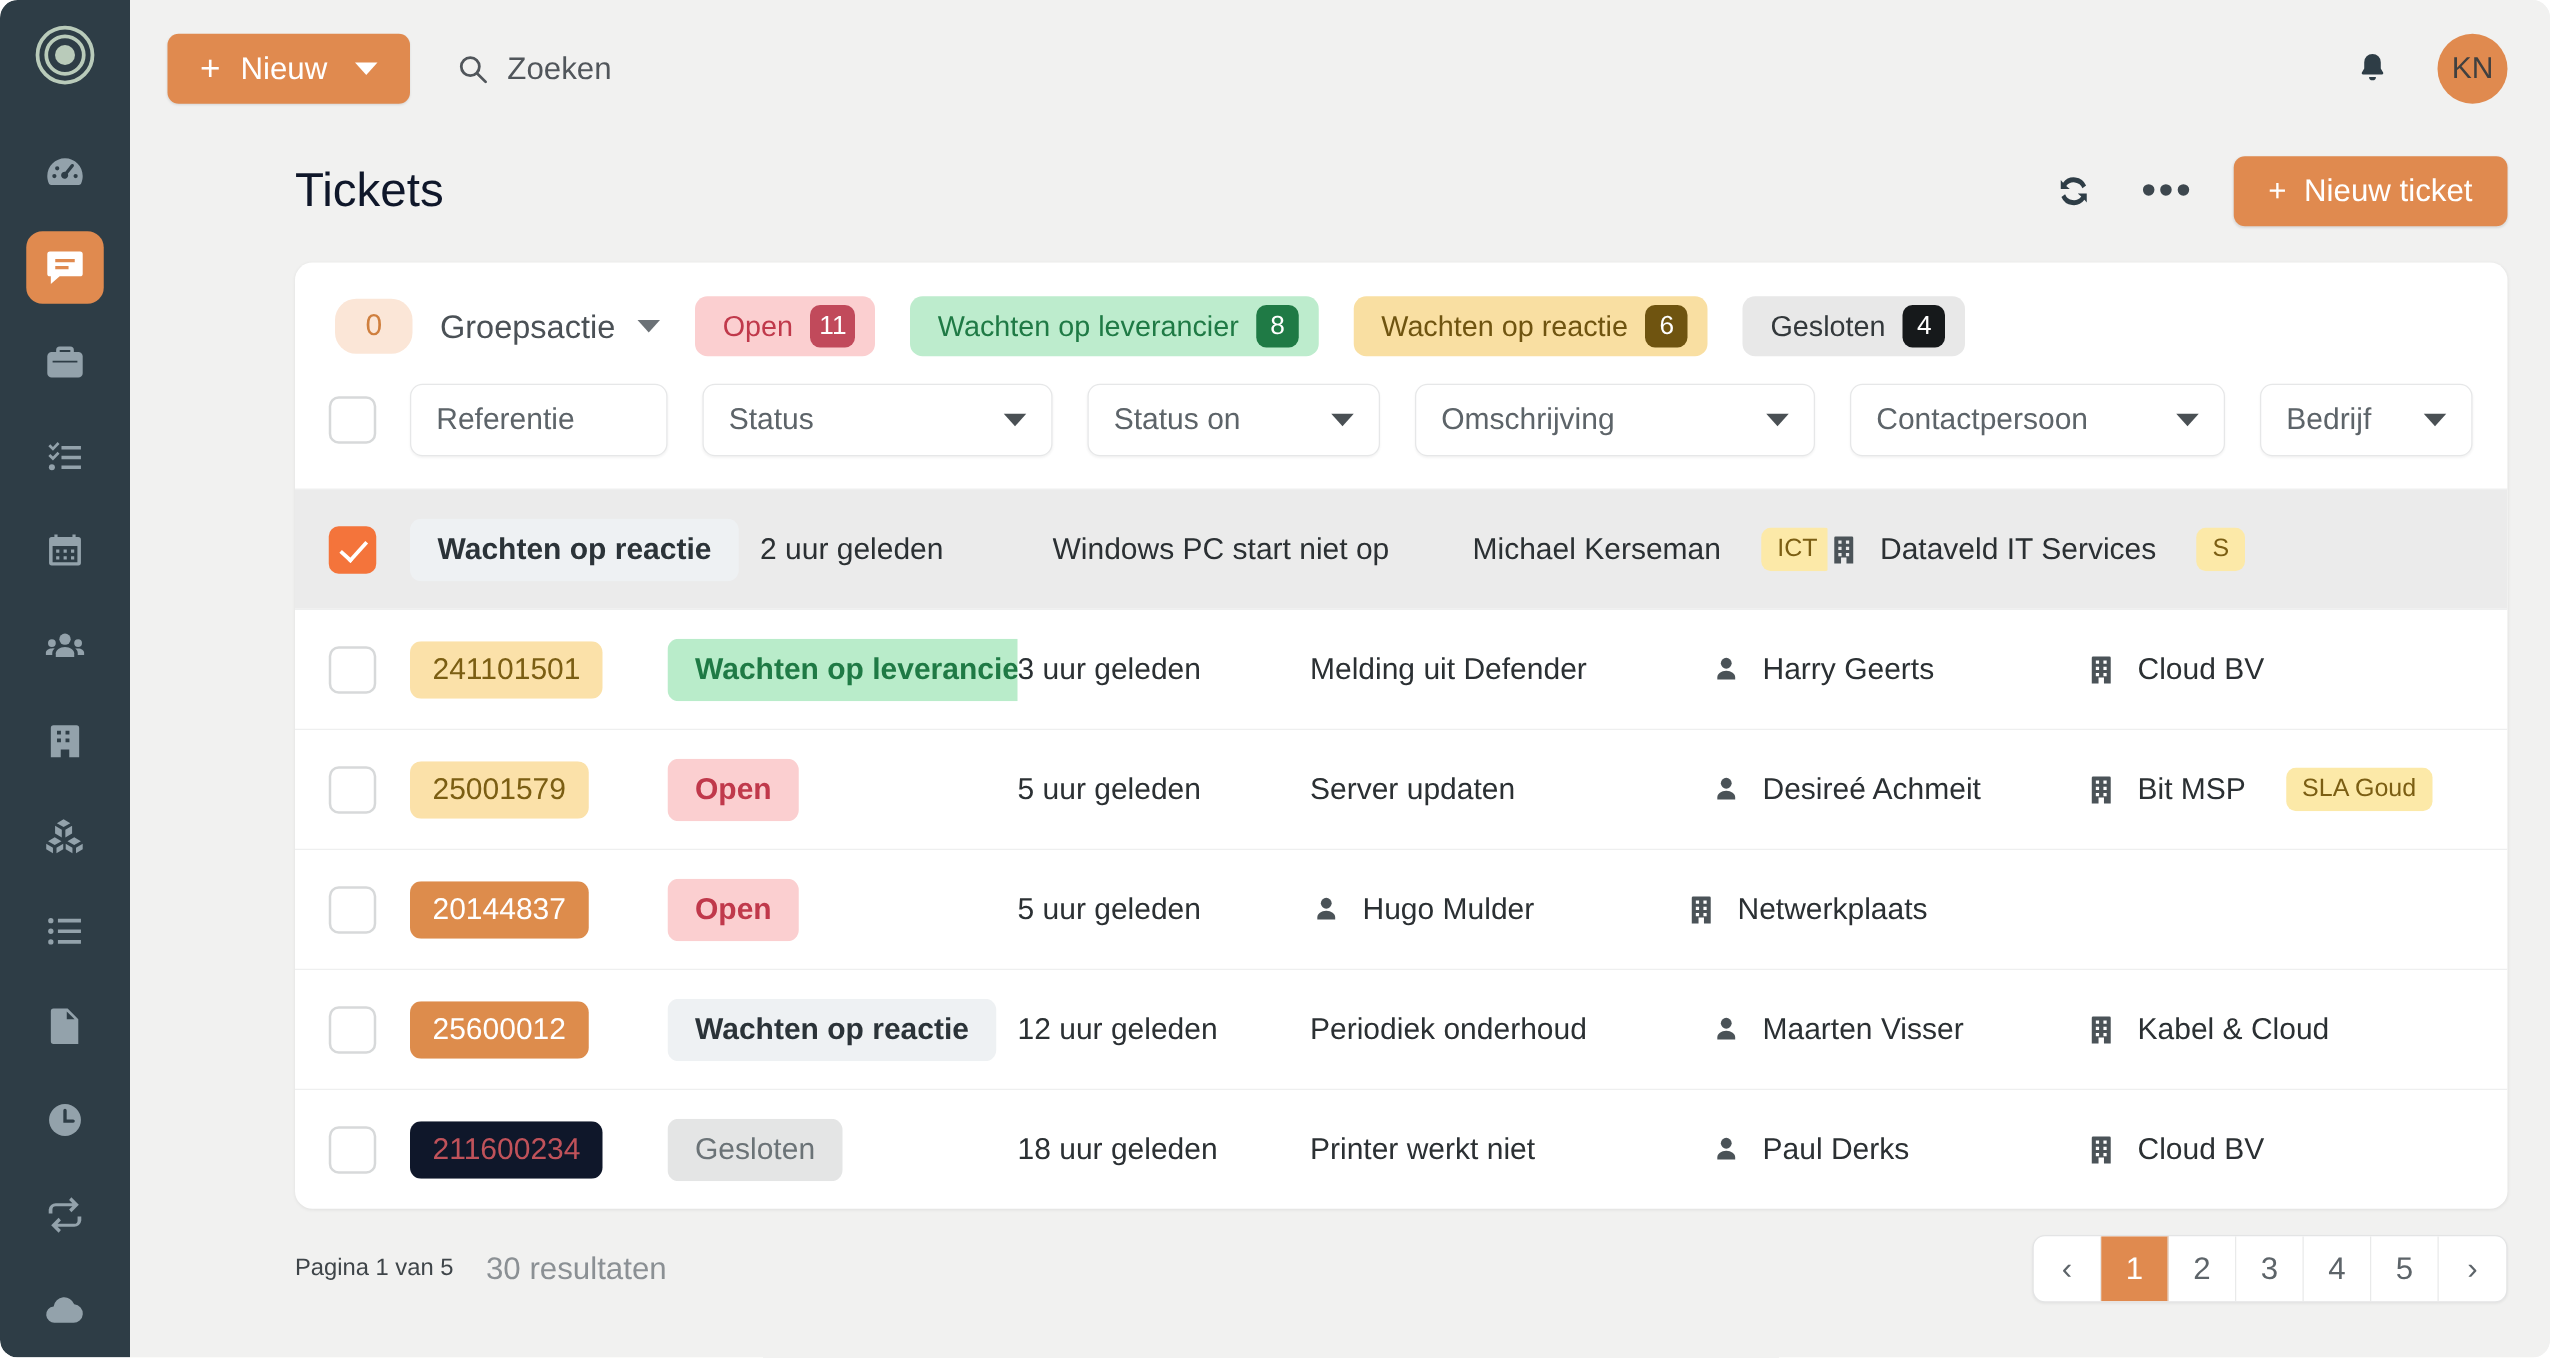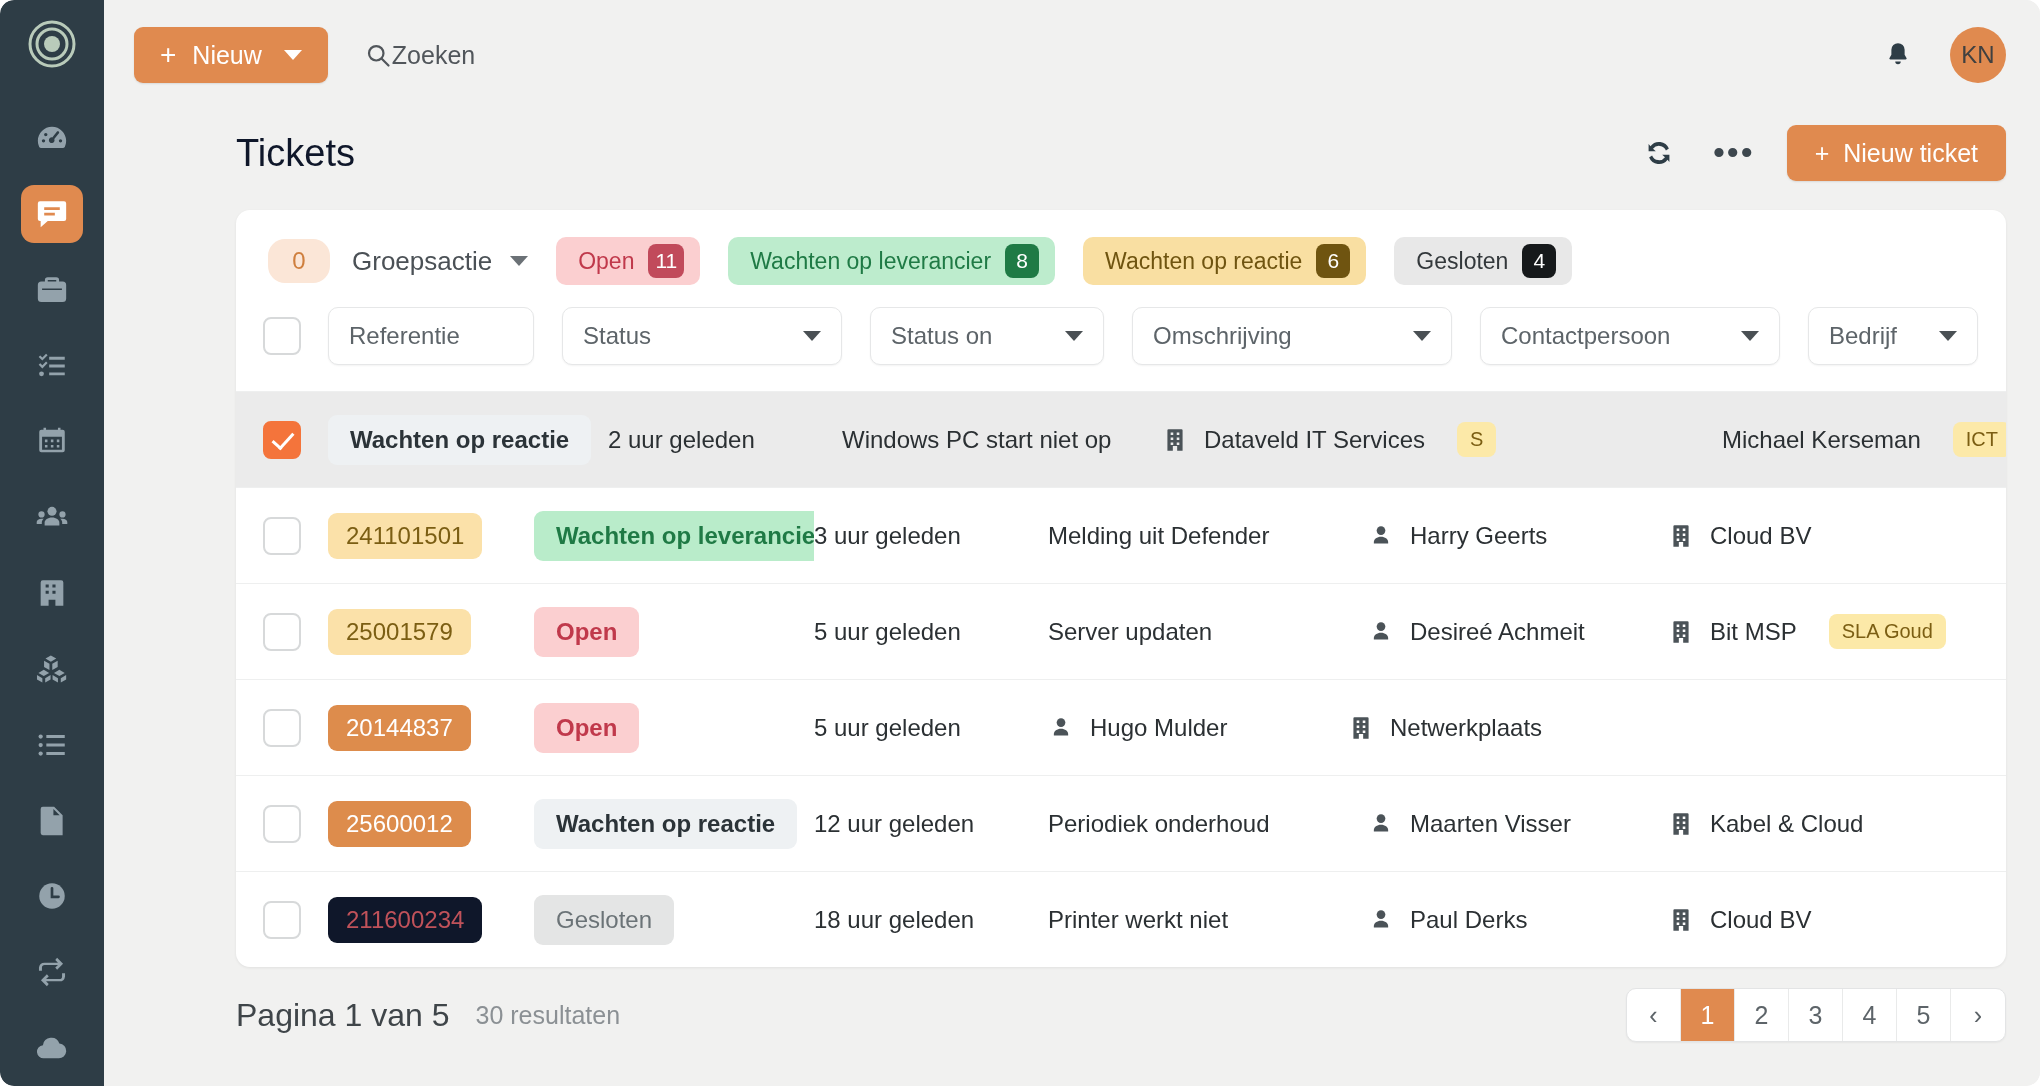--- a/index.html
+++ b/index.html
@@ -90,20 +90,21 @@
   .caret-down {
     width: 0; height: 0;
     border-left: 9px solid transparent;
     border-right: 9px solid transparent;
     border-top: 10px solid #fff;
     margin-left: 6px;
   }
   .searchbox {
     display: flex;
     align-items: center;
+    gap: 14px;
     margin-left: 36px;
     cursor: text;
   }
   .searchbox .stext {
     font-size: 25px;
     color: #51565b;
   }
   .topbar-right {
     margin-left: auto;
     display: flex;
@@ -334,21 +335,21 @@
   
   .footer {
     display: flex;
     align-items: center;
     padding: 0 34px 0 132px;
     height: 96px;
     flex: 0 0 96px;
     box-sizing: border-box;
   }
   .foot-left { display: flex; align-items: center; gap: 26px; }
-  .foot-page { font-size: 32px; color: #3f4549; }
+  .foot-page { font-size: 19px; color: #3f4549; }
   .foot-res  { font-size: 25px; color: #8b9094; }
   .pager {
     margin-left: auto;
     display: flex;
     border: 1px solid #e3e4e5;
     border-radius: 10px;
     overflow: hidden;
     background: #fff;
     box-shadow: 0 1px 2px rgba(0,0,0,.05);
   }
@@ -577,34 +578,34 @@
       <div id="rows-container">
           <div class="trow selected">
             <div class="cb-cell">
               <div class="checkbox checked"></div>
             </div>
             <div class="cell c-stat">
               <span class="status-pill bold" style="background: rgb(238, 241, 243); color: rgb(43, 51, 56);">Wachten op reactie</span>
             </div>
             <div class="cell c-son">2 uur geleden</div>
             <div class="cell c-omsch">Windows PC start niet op</div>
+            <div class="cell c-cont with-icon">
+              <svg width="26" height="26" viewBox="0 0 24 24">
+                <circle cx="12" cy="7" r="4" fill="#4b5358"></circle>
+                <path d="M12 12.6c-3.7 0-6.6 2.2-6.6 4.9V19h13.2v-1.5c0-2.7-2.9-4.9-6.6-4.9z" fill="#4b5358"></path>
+              </svg>
+              <span>Michael Kerseman</span>
+              <span class="tagbadge" style="background: rgb(252, 233, 168); color: rgb(123, 94, 19);">ICT</span>
+            </div>
             <div class="cell c-bedr with-icon">
               <svg width="26" height="26" viewBox="0 0 24 24">
                 <path d="M6 2h12a1 1 0 0 1 1 1v19h-5v-4.4h-4V22H5V3a1 1 0 0 1 1-1zm2 3v2.4h2.4V5H8zm5.6 0v2.4H16V5h-2.4zM8 9.6V12h2.4V9.6H8zm5.6 0V12H16V9.6h-2.4zM8 14.2v2.4h2.4v-2.4H8zm5.6 0v2.4H16v-2.4h-2.4z" fill="#4b5358"></path>
               </svg>
               <span>Dataveld IT Services</span>
               <span class="tagbadge" style="background: rgb(252, 233, 168); color: rgb(123, 94, 19);">S</span>
-            </div>
-            <div class="cell c-cont with-icon">
-              <svg width="26" height="26" viewBox="0 0 24 24">
-                <circle cx="12" cy="7" r="4" fill="#4b5358"></circle>
-                <path d="M12 12.6c-3.7 0-6.6 2.2-6.6 4.9V19h13.2v-1.5c0-2.7-2.9-4.9-6.6-4.9z" fill="#4b5358"></path>
-              </svg>
-              <span>Michael Kerseman</span>
-              <span class="tagbadge" style="background: rgb(252, 233, 168); color: rgb(123, 94, 19);">ICT</span>
             </div>
           </div>
           <div class="trow">
             <div class="cb-cell">
               <div class="checkbox"></div>
             </div>
             <div class="cell c-ref">
               <span class="ref-pill" style="background: rgb(251, 225, 169); color: rgb(123, 94, 19);">241101501</span>
             </div>
             <div class="cell c-stat">

